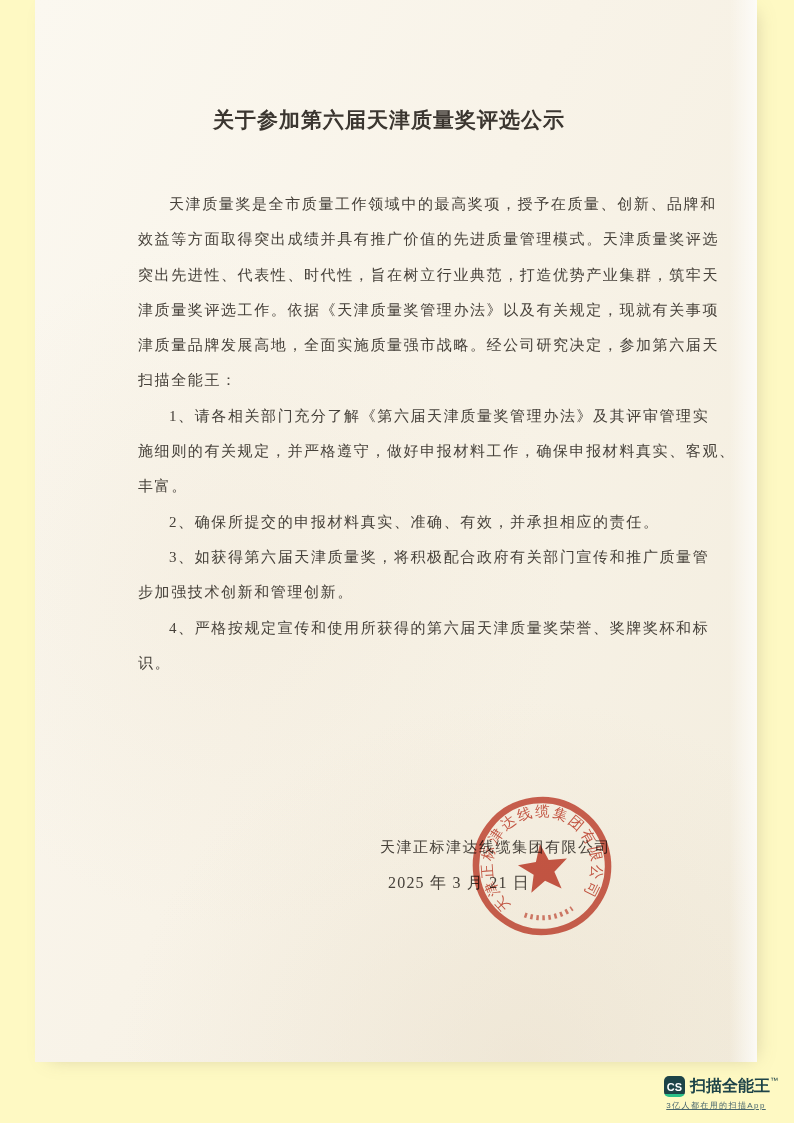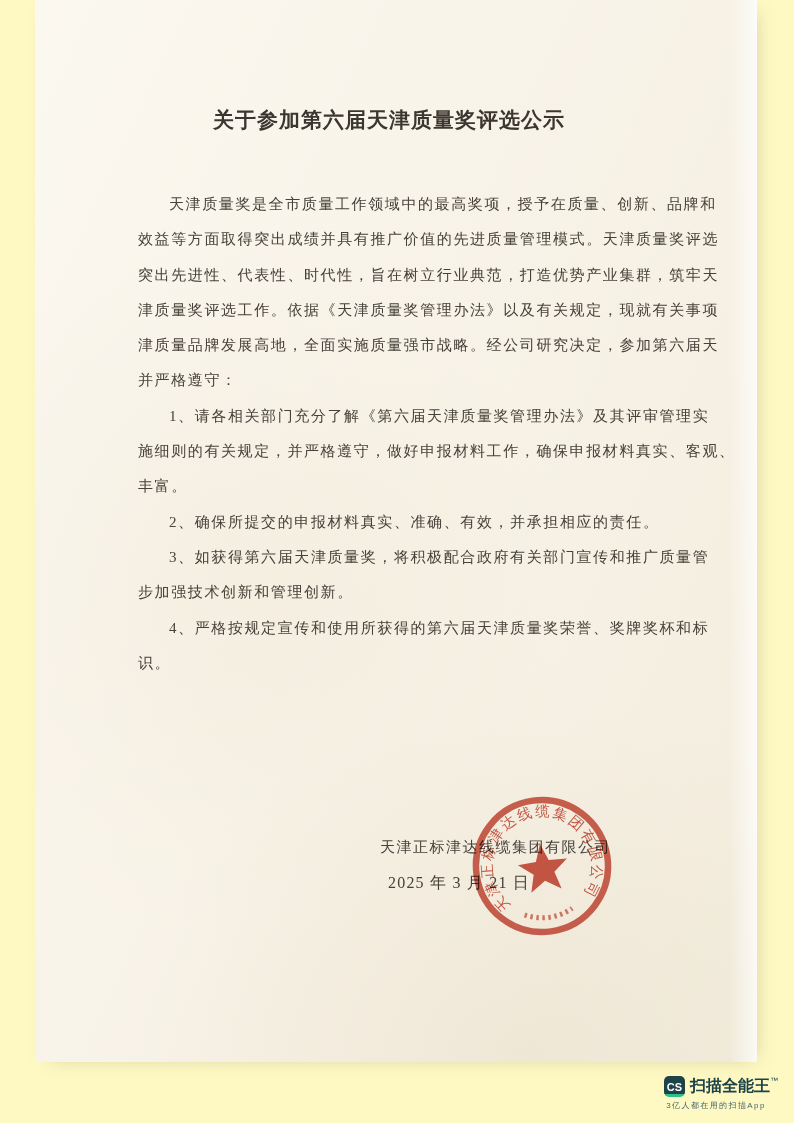--- a/index.html
+++ b/index.html
@@ -59,41 +59,41 @@
   .cs-badge {
     width:21px; height:21px; border-radius:5px;
     background:linear-gradient(to top, #2cc089 0%, #2cc089 15%, #1d4348 15%);
     color:#ffffff; font-weight:700; font-size:11px;
     display:flex; align-items:center; justify-content:center; flex:0 0 auto;
   }
   .wm-name { font-size:16px; font-weight:700; color:#1d4348; white-space:nowrap; }
   .wm-tm { font-size:8px; vertical-align:top; color:#1d4348; font-weight:400; }
   .wm-tagline {
     margin-top:3px; font-size:8px; color:#48666d;
-    letter-spacing:1.4px; white-space:nowrap; text-align:center; width:104px;
+    letter-spacing:1.4px; white-space:nowrap; text-align:center; width:104px;text-decoration:underline;
   }
 </style>
 </head>
 <body>
 
 <div class="screen">
 
   <div class="scan-tab"></div>
 
   <div class="paper">
 
     <h1 class="doc-title">关于参加第六届天津质量奖评选公示</h1>
 
     <div class="bodytext">
       <div class="line indent">天津质量奖是全市质量工作领域中的最高奖项，授予在质量、创新、品牌和</div>
       <div class="line">效益等方面取得突出成绩并具有推广价值的先进质量管理模式。天津质量奖评选</div>
       <div class="line">突出先进性、代表性、时代性，旨在树立行业典范，打造优势产业集群，筑牢天</div>
       <div class="line">津质量奖评选工作。依据《天津质量奖管理办法》以及有关规定，现就有关事项</div>
       <div class="line">津质量品牌发展高地，全面实施质量强市战略。经公司研究决定，参加第六届天</div>
-      <div class="line">并严格遵守：</div>
+      <div class="line">扫描全能王：</div>
       <div class="line indent">1、请各相关部门充分了解《第六届天津质量奖管理办法》及其评审管理实</div>
       <div class="line">施细则的有关规定，并严格遵守，做好申报材料工作，确保申报材料真实、客观、</div>
       <div class="line">丰富。</div>
       <div class="line indent">2、确保所提交的申报材料真实、准确、有效，并承担相应的责任。</div>
       <div class="line indent">3、如获得第六届天津质量奖，将积极配合政府有关部门宣传和推广质量管</div>
       <div class="line">步加强技术创新和管理创新。</div>
       <div class="line indent">4、严格按规定宣传和使用所获得的第六届天津质量奖荣誉、奖牌奖杯和标</div>
       <div class="line">识。</div>
     </div>
 

